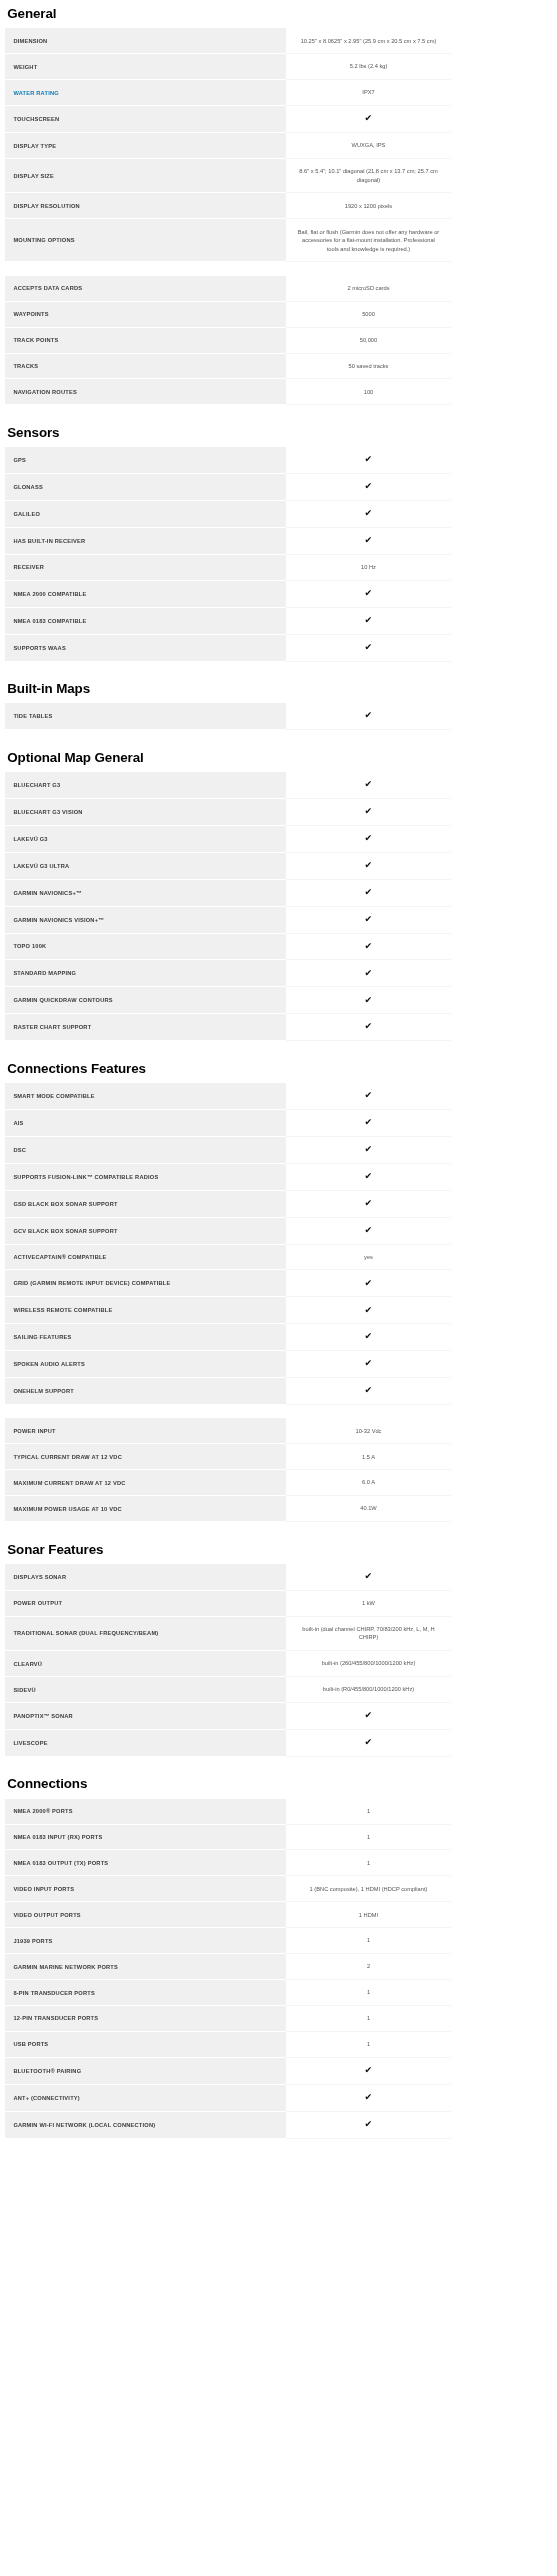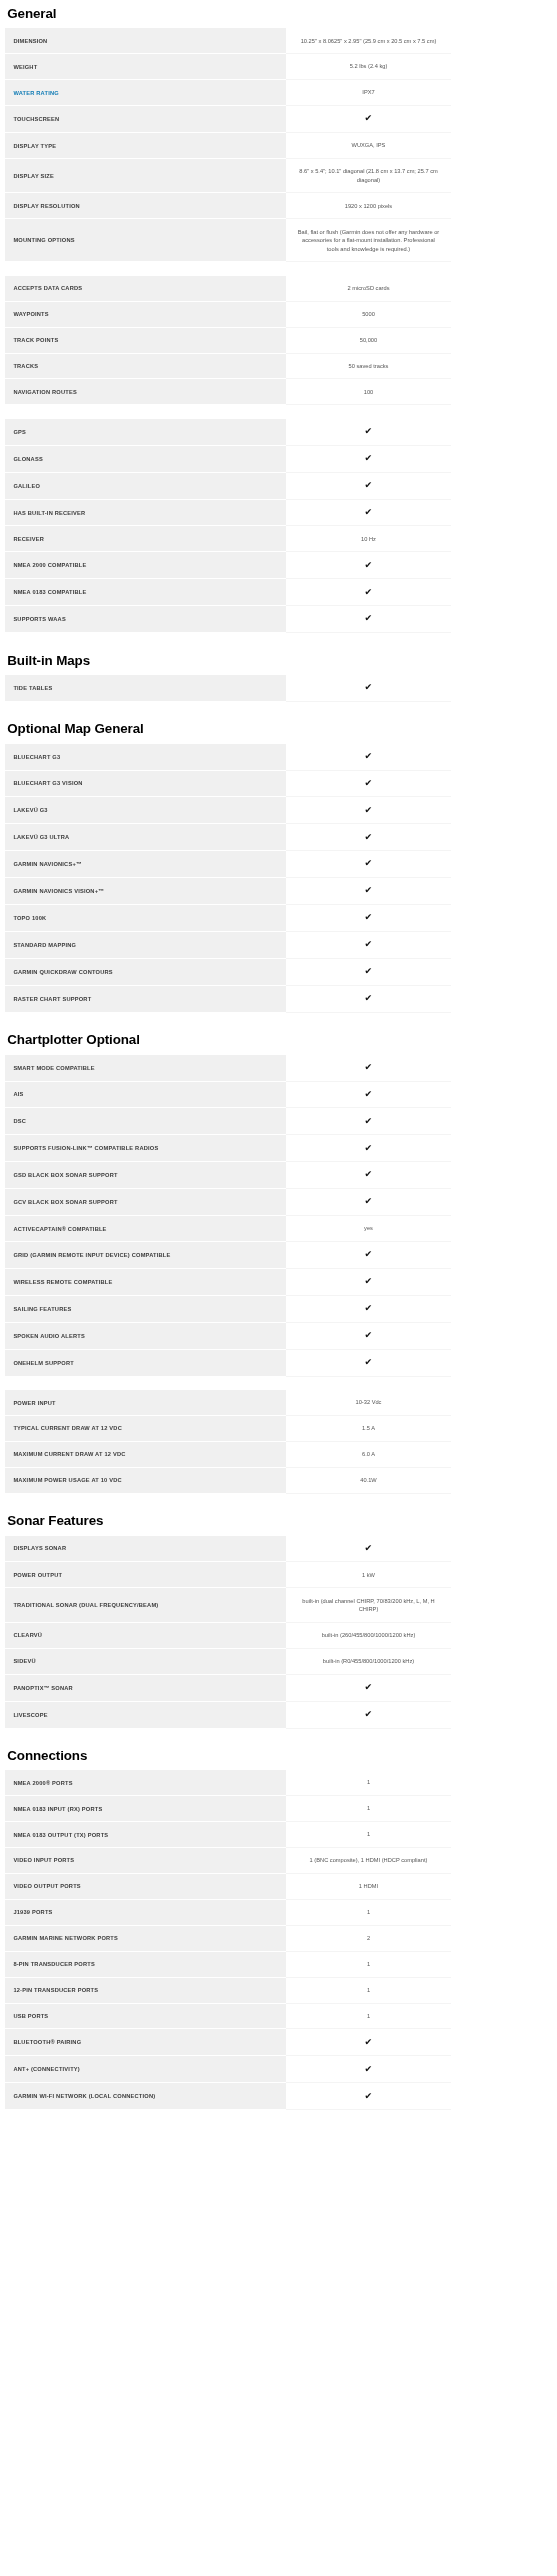--- a/index.html
+++ b/index.html
@@ -133,20 +133,21 @@
             <td class="spec-value"><span class="val">50 saved tracks</span></td>
           </tr>
           <tr>
             <td class="spec-label">NAVIGATION ROUTES</td>
             <td class="spec-value"><span class="val">100</span></td>
           </tr>
         </tbody>
       </table>
     </div>
     <div class="section">
+      <div class="section-title">Sensors</div>
       <table class="spec-table">
         <tbody>
           <tr>
             <td class="spec-label">GPS</td>
             <td class="spec-value"><span class="check">✔</span></td>
           </tr>
           <tr>
             <td class="spec-label">GLONASS</td>
             <td class="spec-value"><span class="check">✔</span></td>
           </tr>
@@ -229,21 +230,21 @@
             <td class="spec-value"><span class="check">✔</span></td>
           </tr>
           <tr>
             <td class="spec-label">RASTER CHART SUPPORT</td>
             <td class="spec-value"><span class="check">✔</span></td>
           </tr>
         </tbody>
       </table>
     </div>
     <div class="section">
-      <div class="section-title">Chartplotter Optional</div>
+      <div class="section-title">Connections Features</div>
       <table class="spec-table">
         <tbody>
           <tr>
             <td class="spec-label">SMART MODE COMPATIBLE</td>
             <td class="spec-value"><span class="check">✔</span></td>
           </tr>
           <tr>
             <td class="spec-label">AIS</td>
             <td class="spec-value"><span class="check">✔</span></td>
           </tr>

